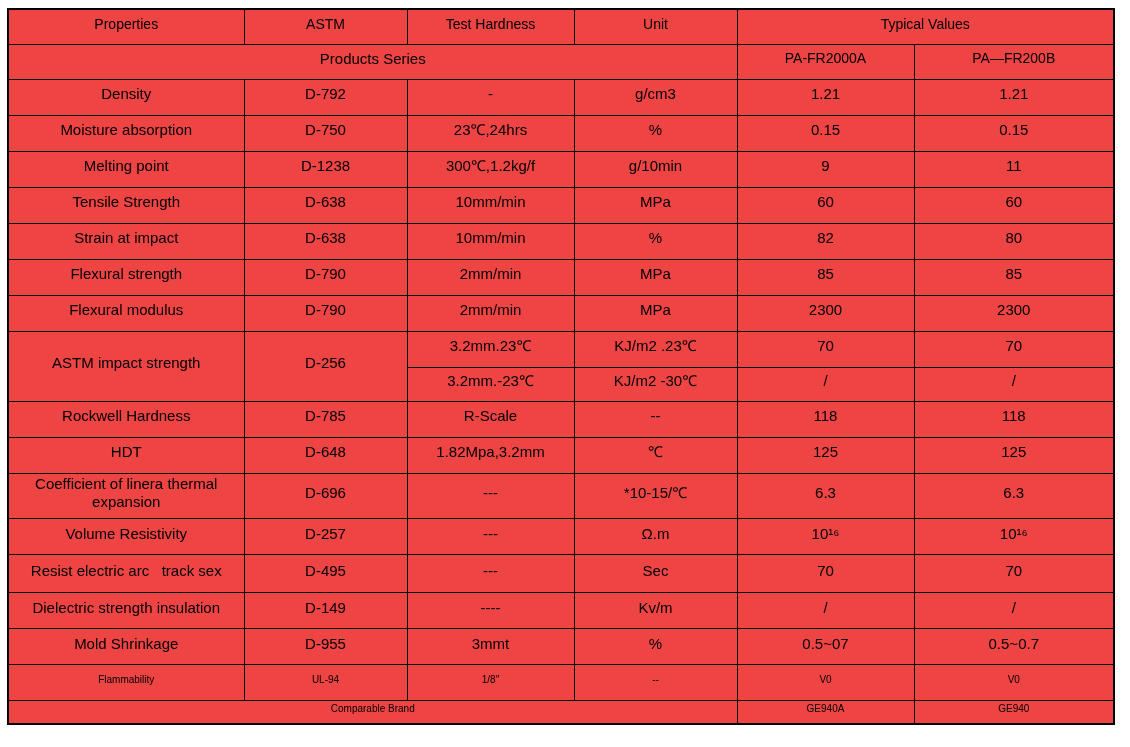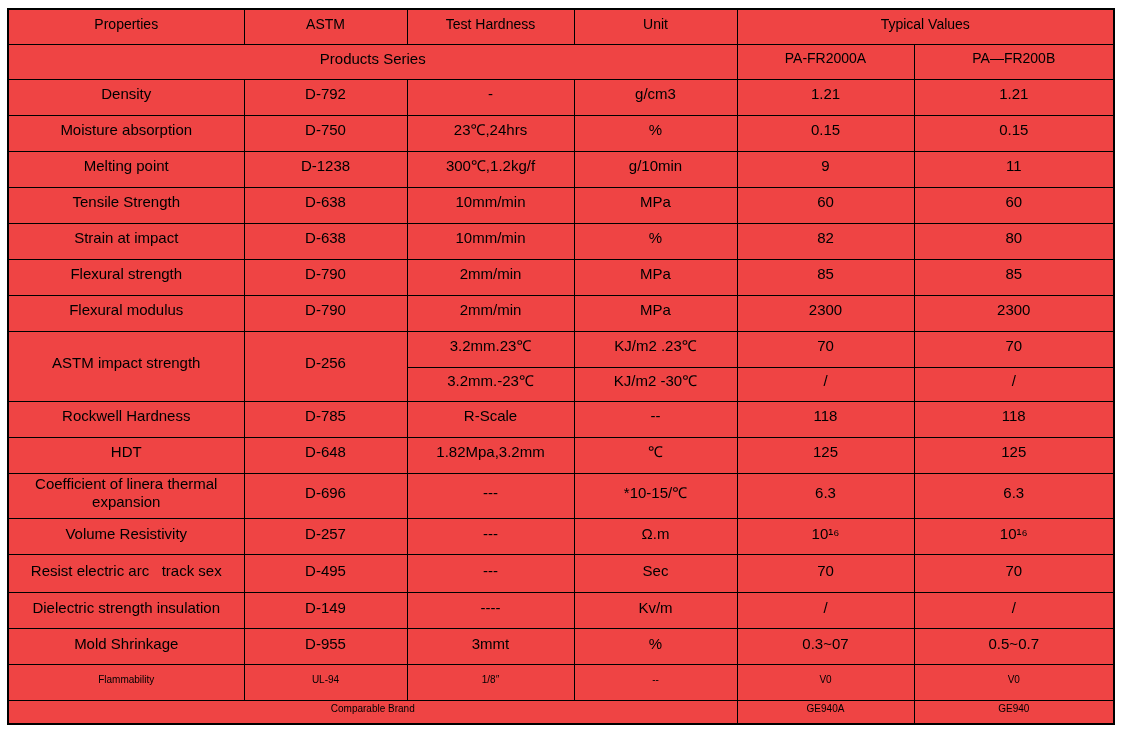--- a/index.html
+++ b/index.html
@@ -200,21 +200,21 @@
       <td>Kv/m</td>
       <td>/</td>
       <td>/</td>
     </tr>
 
     <tr style="height:36px">
       <td>Mold Shrinkage</td>
       <td>D-955</td>
       <td>3mmt</td>
       <td>%</td>
-      <td>0.3~07</td>
+      <td>0.5~07</td>
       <td>0.5~0.7</td>
     </tr>
 
     <tr class="sm" style="height:36px">
       <td>Flammability</td>
       <td>UL-94</td>
       <td>1/8″</td>
       <td>--</td>
       <td>V0</td>
       <td>V0</td>

